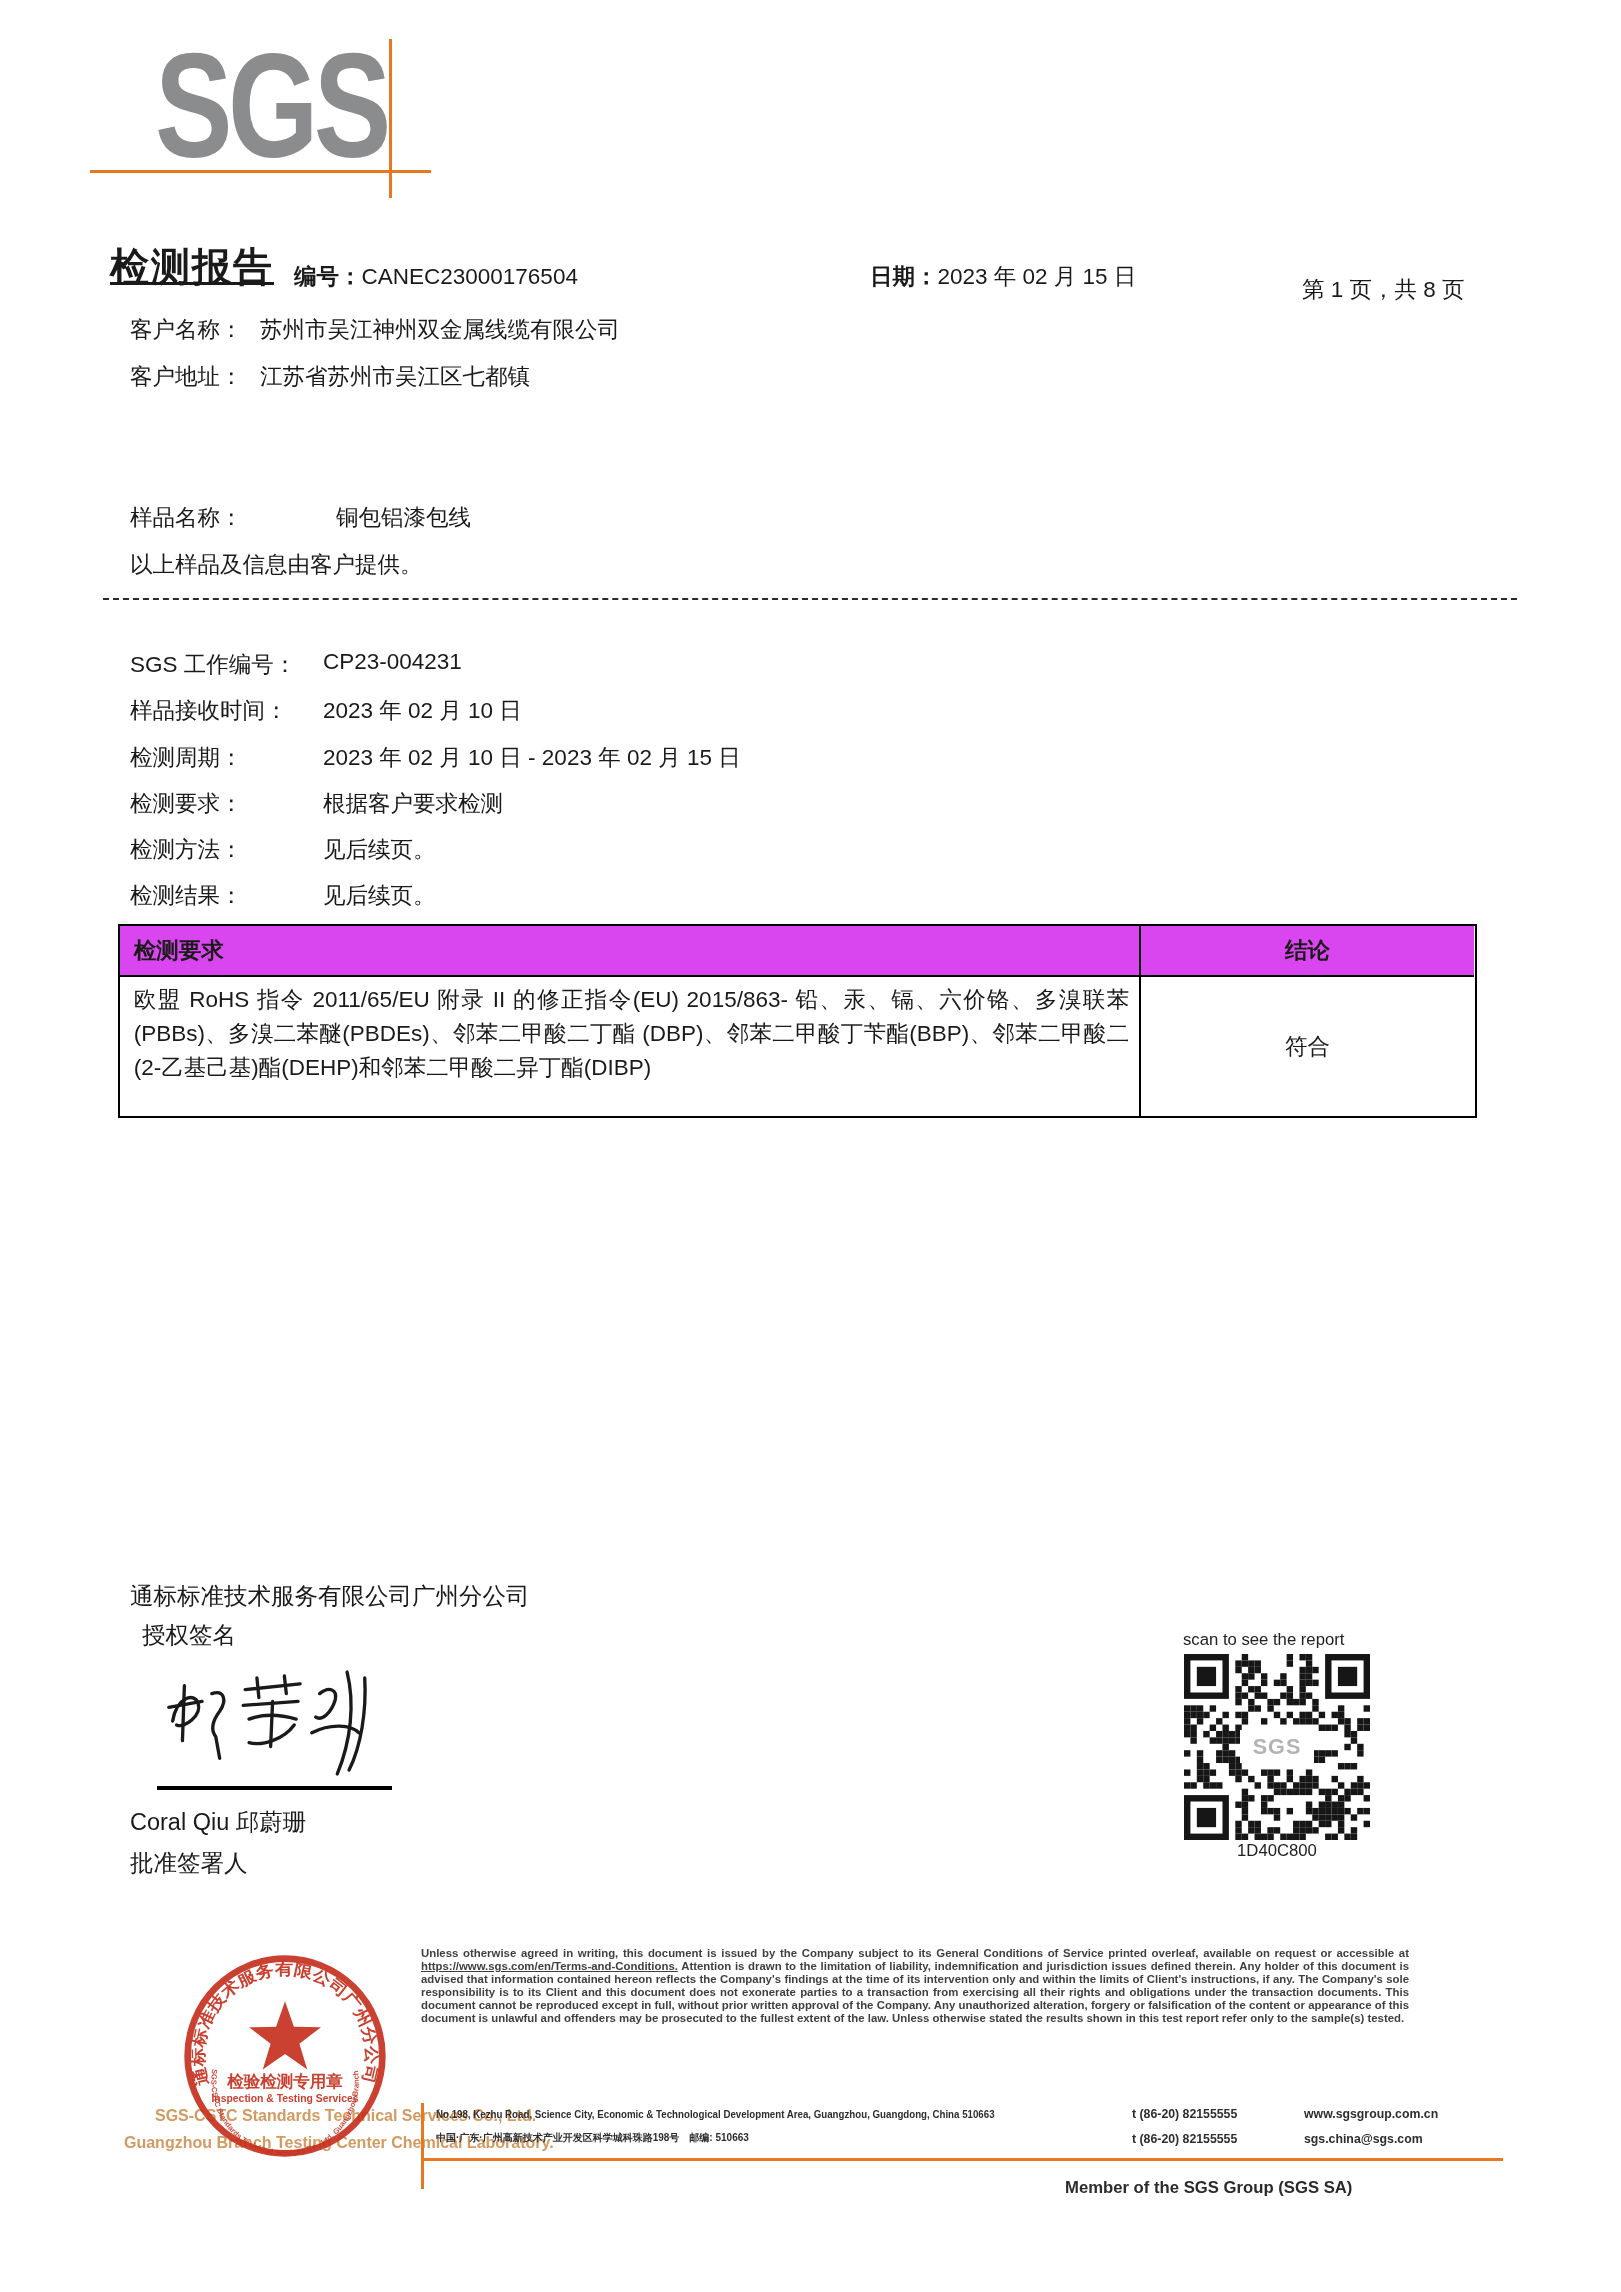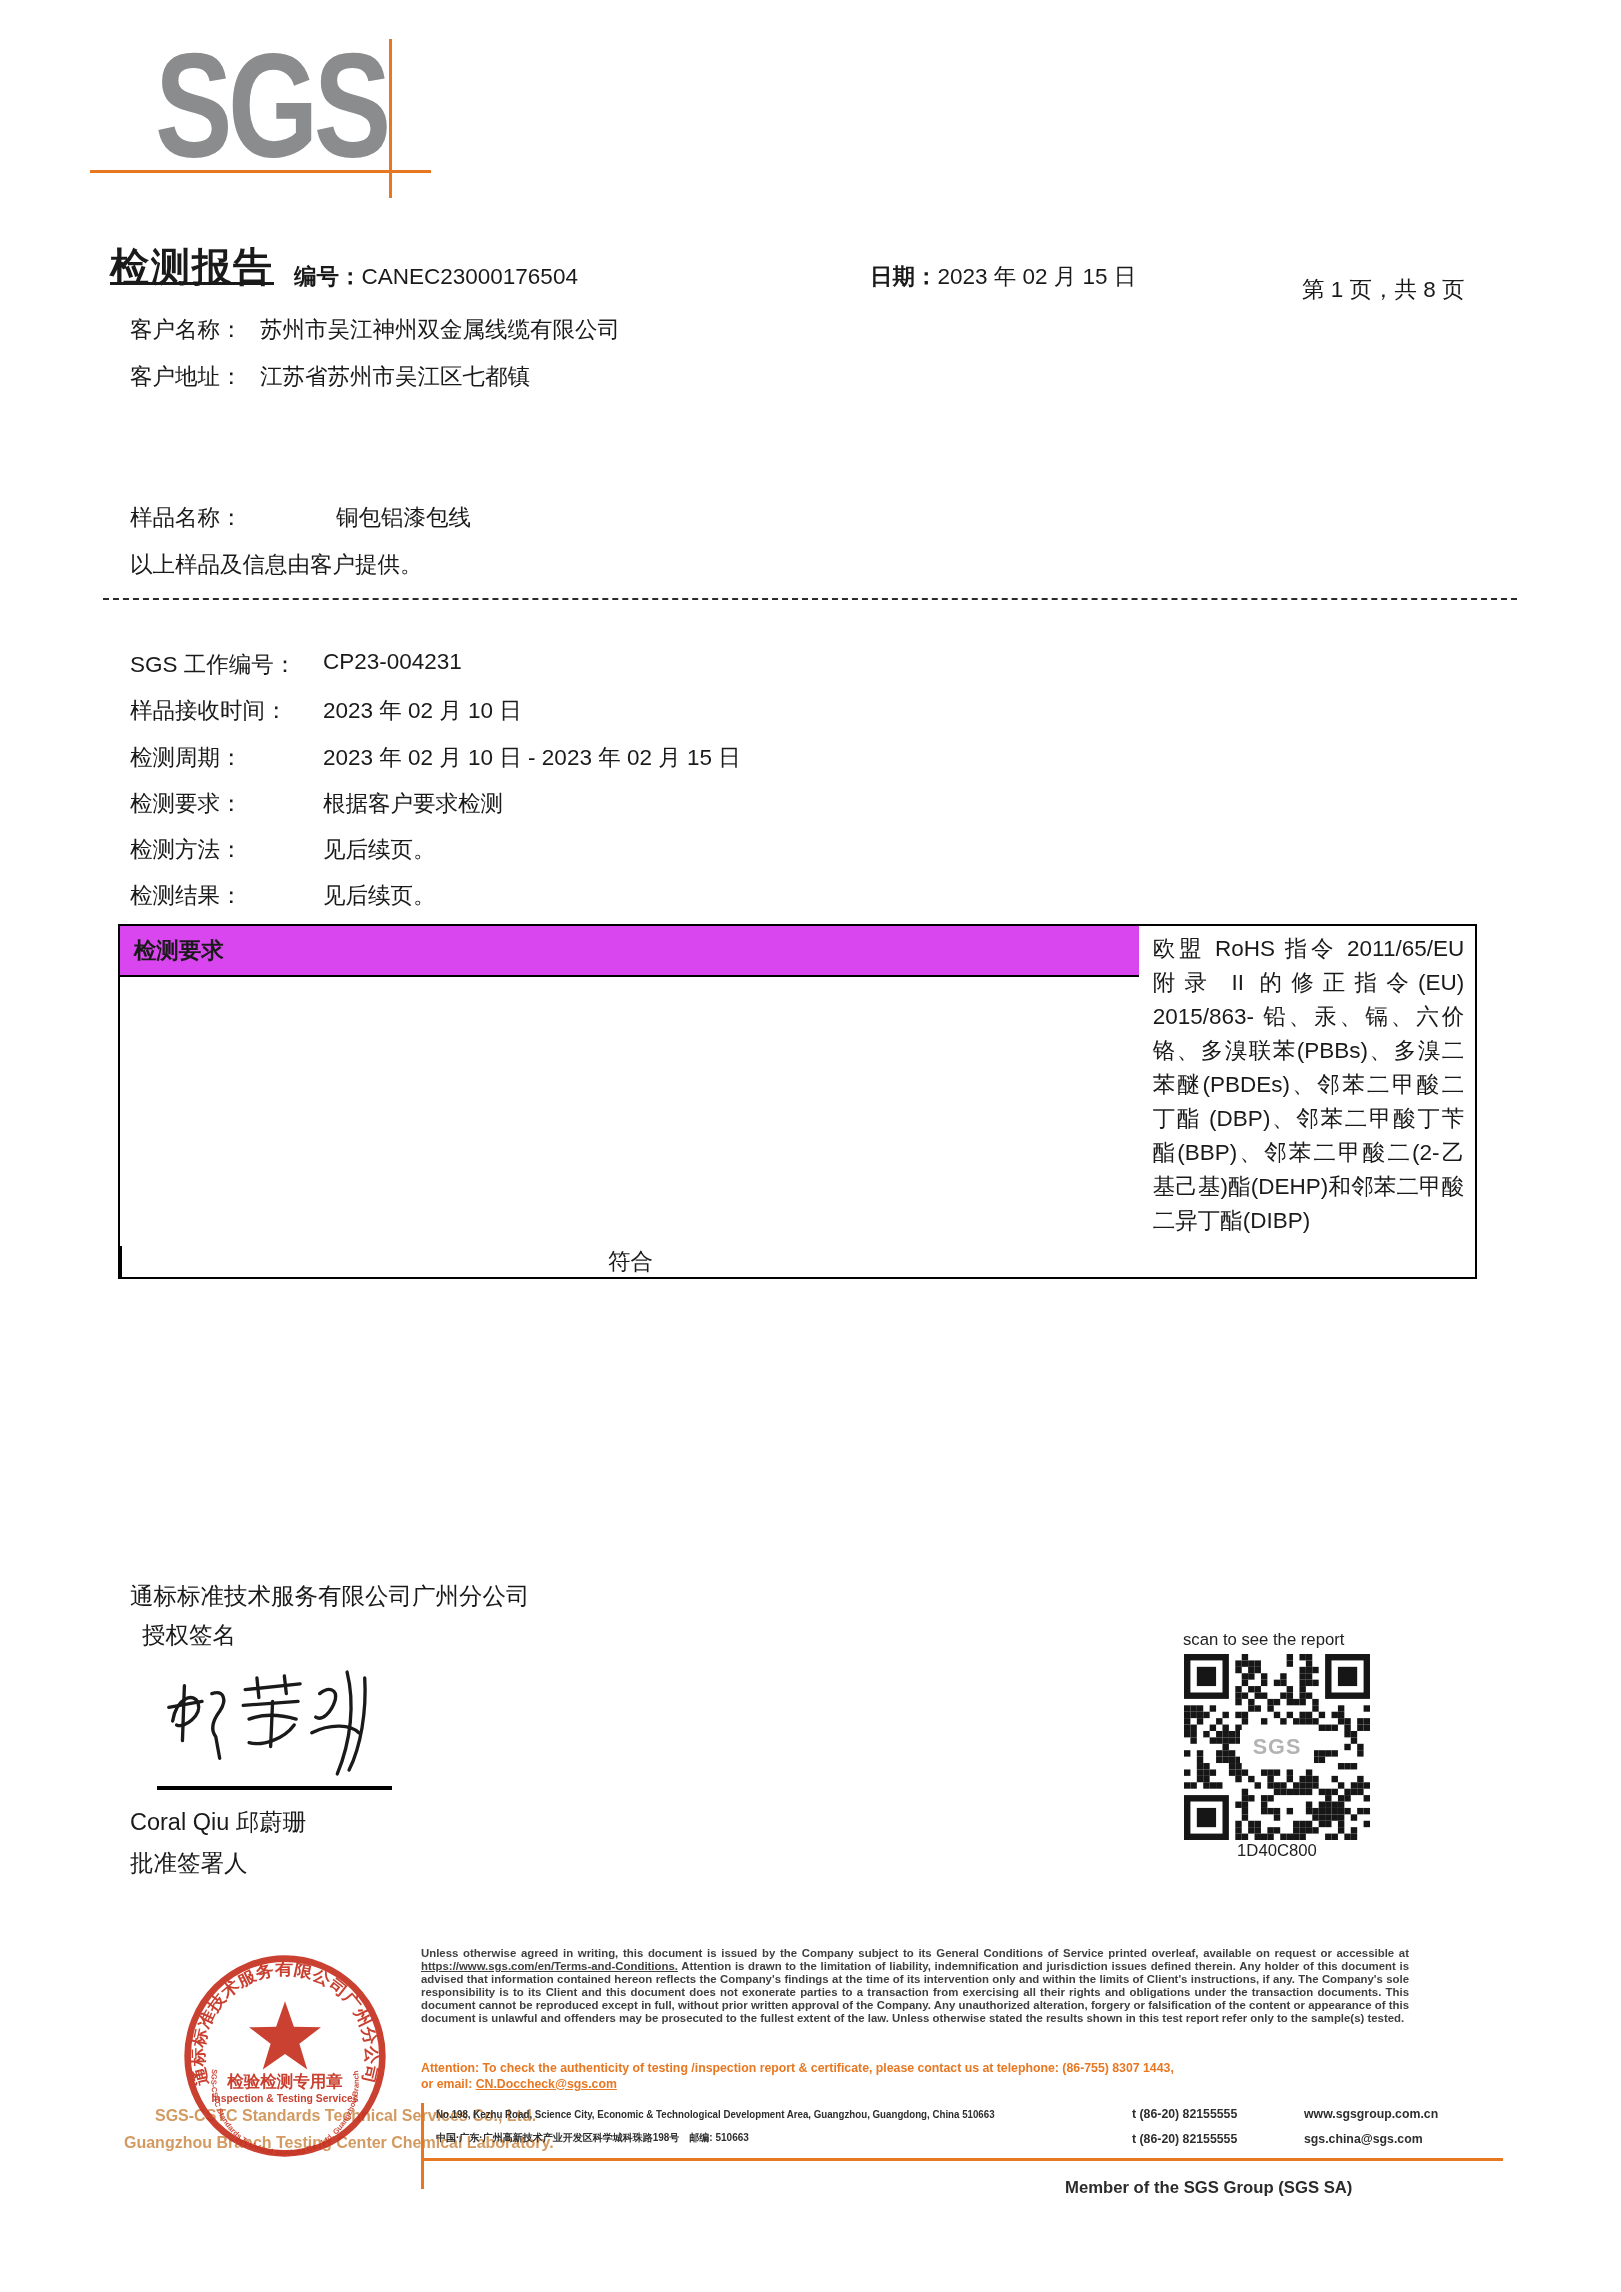--- a/index.html
+++ b/index.html
@@ -76,20 +76,21 @@
   <div class="abs val" style="left:323px;top:742px;">2023 年 02 月 10 日 - 2023 年 02 月 15 日</div>
   <div class="abs lbl" style="left:130px;top:788px;">检测要求：</div>
   <div class="abs val" style="left:323px;top:788px;">根据客户要求检测</div>
   <div class="abs lbl" style="left:130px;top:834px;">检测方法：</div>
   <div class="abs val" style="left:323px;top:834px;">见后续页。</div>
   <div class="abs lbl" style="left:130px;top:880px;">检测结果：</div>
   <div class="abs val" style="left:323px;top:880px;">见后续页。</div>
 
   <div class="abs rtable" style="left:118px;top:924px;width:1355px;">
     <div class="hcell hreq">检测要求</div>
+    <div class="hcell hconcl">结论</div>
     <div class="breq">欧盟 RoHS 指令 2011/65/EU 附录 II 的修正指令(EU) 2015/863- 铅、汞、镉、六价铬、多溴联苯(PBBs)、多溴二苯醚(PBDEs)、邻苯二甲酸二丁酯 (DBP)、邻苯二甲酸丁苄酯(BBP)、邻苯二甲酸二(2-乙基己基)酯(DEHP)和邻苯二甲酸二异丁酯(DIBP)</div>
     <div class="bconcl">符合</div>
   </div>
 
   <div class="abs sig-company" style="left:130px;top:1580px;">通标标准技术服务有限公司广州分公司</div>
   <div class="abs sig-company" style="left:142px;top:1619px;">授权签名</div>
 
   <svg class="abs" style="left:155px;top:1664px;" width="245" height="118" viewBox="0 0 250 120">
     <g fill="none" stroke="#1a1a1a" stroke-width="3.4" stroke-linecap="round">
       <path d="M18,58 C22,34 40,28 44,40 C48,52 30,66 22,62"></path>
@@ -414,21 +415,20 @@
     </text>
     <text x="110" y="143" text-anchor="middle" fill="#c5301f" font-size="17.5" font-weight="bold" opacity="0.92">检验检测专用章</text>
     <text x="110" y="159" text-anchor="middle" fill="#c5301f" font-size="11" font-weight="bold" opacity="0.92">Inspection &amp; Testing Services</text>
     <text fill="#c5301f" font-size="8" font-weight="bold" opacity="0.88">
       <textPath href="#arcB" startOffset="0" textLength="270" lengthAdjust="spacingAndGlyphs">SGS-CSTC Standards Technical Services Co., Ltd. Guangzhou Branch</textPath>
     </text>
   </svg>
 
   <p class="abs legal" style="left:421px;top:1947px;width:988px;"><span>Unless otherwise agreed in writing, this document is issued by the Company subject to its General Conditions of Service printed overleaf, available on request or accessible at </span><a>https://www.sgs.com/en/Terms-and-Conditions.</a><span> Attention is drawn to the limitation of liability, indemnification and jurisdiction issues defined therein. Any holder of this document is advised that information contained hereon reflects the Company's findings at the time of its intervention only and within the limits of Client's instructions, if any. The Company's sole responsibility is to its Client and this document does not exonerate parties to a transaction from exercising all their rights and obligations under the transaction documents. This document cannot be reproduced except in full, without prior written approval of the Company. Any unauthorized alteration, forgery or falsification of the content or appearance of this document is unlawful and offenders may be prosecuted to the fullest extent of the law. Unless otherwise stated the results shown in this test report refer only to the sample(s) tested.</span></p>
 
-  <p class="abs att" style="left:421px;top:2061px;width:990px;"><span>Attention: To check the authenticity of testing /inspection report &amp; certificate, please contact us at telephone: (86-755) 8307 1443,</span><br><span>or email: </span><a>CN.Doccheck@sgs.com</a></p>
 
   <div class="abs oline" style="left:421px;top:2103px;width:2.9px;height:86px;"></div>
   <div class="abs addr-en" style="left:436px;top:2108px;">No.198, Kezhu Road, Science City, Economic &amp; Technological Development Area, Guangzhou, Guangdong, China 510663</div>
   <div class="abs addr-col" style="left:1132px;top:2107px;">t (86-20) 82155555</div>
   <div class="abs addr-col" style="left:1304px;top:2107px;">www.sgsgroup.com.cn</div>
   <div class="abs addr-cn" style="left:436px;top:2131px;">中国·广东·广州高新技术产业开发区科学城科珠路198号　邮编: 510663</div>
   <div class="abs addr-col" style="left:1132px;top:2132px;">t (86-20) 82155555</div>
   <div class="abs addr-col" style="left:1304px;top:2132px;">sgs.china@sgs.com</div>
   <div class="abs oline" style="left:424px;top:2158px;width:1079px;height:2.9px;"></div>
 

